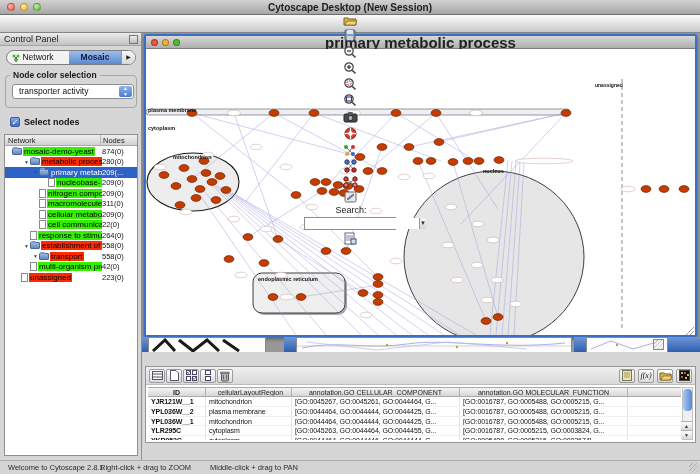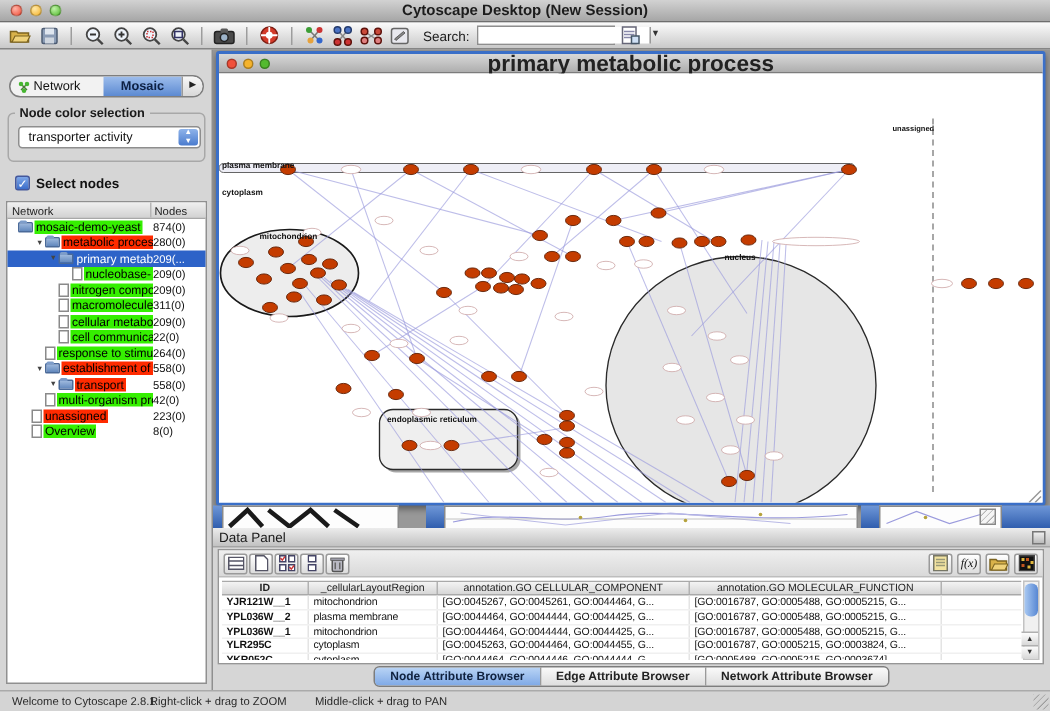--- a/index.html
+++ b/index.html
@@ -11,21 +11,21 @@
     background:linear-gradient(#d2d2d2,#a6a6a6); border-bottom:1px solid #6e6e6e; z-index:50; }
   .tl { position:absolute; top:3px; width:8px; height:8px; border-radius:50%; border:1px solid rgba(0,0,0,.25); }
   .tl.r { left:7px;  background:radial-gradient(circle at 35% 30%, #ffb3a6, #f1503a); }
   .tl.y { left:20px; background:radial-gradient(circle at 35% 30%, #ffe9a8, #f5b32c); }
   .tl.g { left:33px; background:radial-gradient(circle at 35% 30%, #c0f2a8, #53ba2f); }
   .titletext { display:block; text-align:center; font-size:10px; font-weight:bold; color:#1c1c1c; line-height:15px; }
 
   
   .toolbar { position:absolute; left:0; top:15px; width:700px; height:18px;
     background:linear-gradient(#fbfbfb,#c9c9c9); border-bottom:1px solid #858585;
-    display:flex; align-items:center; padding:0 5px; gap:2px; z-index:50; }
+    display:flex; align-items:center; padding:0 5px; gap:2px; z-index:50;flex-direction:column; }
   .tbtn { width:17px; height:15px; display:flex; align-items:center; justify-content:center; }
   .tsep { width:1px; height:12px; background:#9d9d9d; margin:0 4px; }
   .srch-label { font-size:9px; color:#1a1a1a; margin:0 3px 0 5px; }
   .srch { width:92px; height:13px; background:#fff; border:1px solid #8e8e8e; display:flex; }
   .srch input { flex:1; border:0; outline:0; font-size:8px; padding:0 2px; font-family:"Liberation Sans",sans-serif; }
   .srch .arrow { width:11px; background:linear-gradient(#f4f4f4,#d6d6d6); border-left:1px solid #9a9a9a;
     font-size:6px; line-height:11px; text-align:center; color:#333; }
 
   
   .cpanel { position:absolute; left:0; top:33px; width:142px; height:427px;
@@ -253,20 +253,24 @@
         <rect x="1" y="1" width="9" height="11" fill="#fff" stroke="#667"></rect>
         <line x1="2" y1="4" x2="9" y2="4" stroke="#88a"></line>
         <line x1="2" y1="6" x2="9" y2="6" stroke="#88a"></line>
         <line x1="2" y1="8" x2="9" y2="8" stroke="#88a"></line>
         <rect x="7" y="7" width="5" height="5" fill="#cfe0f5" stroke="#456"></rect>
       </svg>
   </div>
 </div>
 
 <div class="cpanel">
+  <div class="panel-head">
+    <span>Control Panel</span>
+    <div class="float-ico"></div>
+  </div>
   <div class="cp-tabs">
     <div class="cp-tab">
       <svg width="8" height="8">
           <line x1="2" y1="2" x2="6" y2="6" stroke="#4a7a38"></line>
           <line x1="6" y1="2" x2="2" y2="6" stroke="#4a7a38"></line>
           <circle cx="2" cy="2" r="1.5" fill="#46b531"></circle>
           <circle cx="6" cy="2" r="1.5" fill="#46b531"></circle>
           <circle cx="4" cy="6.5" r="1.5" fill="#46b531"></circle>
         </svg>
       <span>Network</span>
@@ -363,26 +367,20 @@
           <span class="exp" style="margin-left: 18px;"></span>
           <span class="ticon file"></span>
           <span class="tlabel green">multi-organism pro</span>
           <span class="tnodes">42(0)</span>
         </div>
         <div class="trow">
           <span class="exp" style="margin-left: 9px;"></span>
           <span class="ticon file"></span>
           <span class="tlabel red">unassigned</span>
           <span class="tnodes">223(0)</span>
-        </div>
-        <div class="trow">
-          <span class="exp" style="margin-left: 9px;"></span>
-          <span class="ticon file"></span>
-          <span class="tlabel green">Overview</span>
-          <span class="tnodes">8(0)</span>
         </div>
       </div>
   </div>
 </div>
 
 <div class="desktop">
   <div class="netwin">
     <div class="netwin-title">
       <div class="ntl r"></div>
       <div class="ntl y"></div>
@@ -558,24 +556,20 @@
           <circle cx="30" cy="7" r="1.2" fill="#b5a23c"></circle>
         </svg>
     </div>
     <div class="frag fblue" style="left:526px;right:0;">
       <div class="grip" style="right:36px;"></div>
     </div>
   </div>
 </div>
 
 <div class="dpanel">
-  <div class="panel-head">
-    <span>Data Panel</span>
-    <div class="float-ico"></div>
-  </div>
   <div class="dp-body">
     <div class="dp-toolbar">
       <div class="dbtn">
         <svg width="11" height="9">
             <rect x="0.5" y="0.5" width="10" height="8" fill="#fff" stroke="#556"></rect>
             <line x1="0.5" y1="3" x2="10.5" y2="3" stroke="#556"></line>
             <line x1="0.5" y1="6" x2="10.5" y2="6" stroke="#556"></line>
           </svg>
       </div>
       <div class="dbtn">
@@ -684,27 +678,20 @@
         </div>
     </div>
     <div class="vscroll">
       <div class="vthumb"></div>
       <div class="varrows">
         <div>▲</div>
         <div>▼</div>
       </div>
     </div>
   </div>
-  <div class="dp-tabs">
-    <div class="dp-tabset">
-      <div class="dp-tab sel">Node Attribute Browser</div>
-      <div class="dp-tab">Edge Attribute Browser</div>
-      <div class="dp-tab">Network Attribute Browser</div>
-    </div>
-  </div>
 </div>
 
 <div class="statusbar">
   <span class="st1">Welcome to Cytoscape 2.8.1</span>
   <span class="st2">Right-click + drag to ZOOM</span>
   <span class="st3">Middle-click + drag to PAN</span>
   <div class="sgrip"></div>
 </div>
 
 </body></html>

